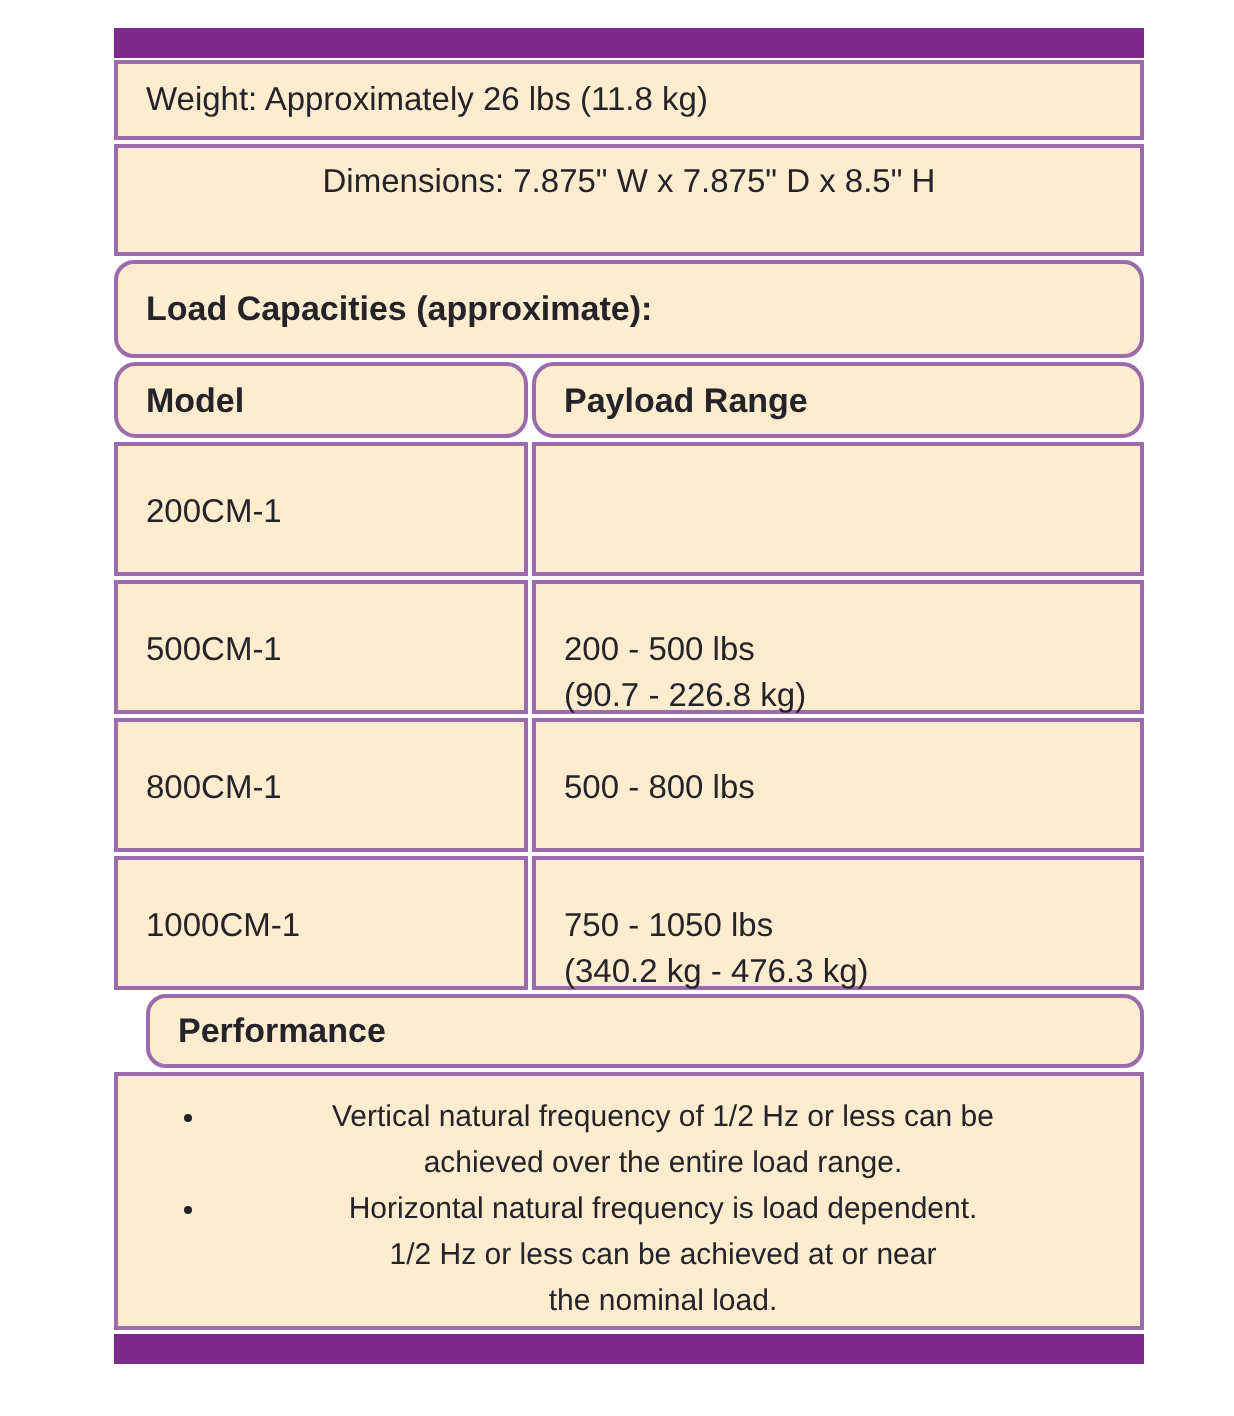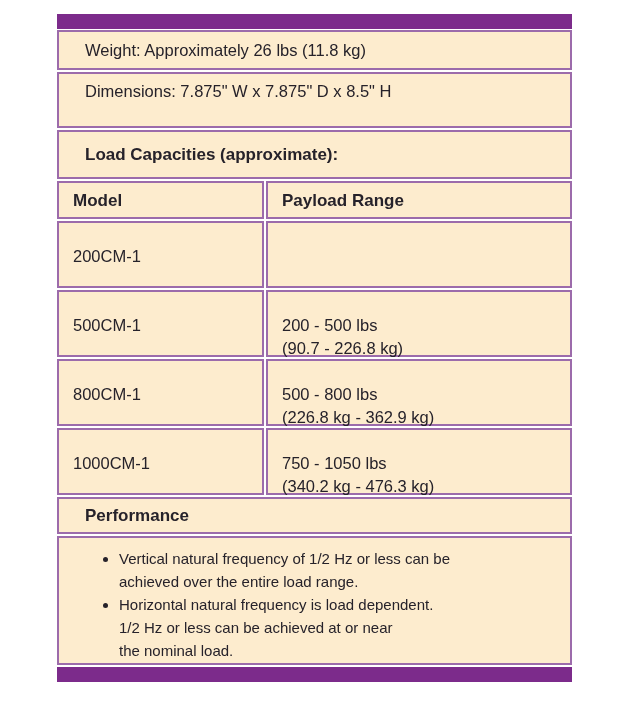--- a/index.html
+++ b/index.html
@@ -25,26 +25,27 @@
   .bar{
     width:100%;
     height:15px;
     background:var(--bar);
   }
   .bar.top{margin-bottom:1px;}
   .bar.bottom{margin-top:1px;height:15px;}
   .row{
     background:var(--bg);
     border:2px solid var(--border);
-    padding:8px 26px;
+    padding:8px 14px;
     font-size:16.5px;
     line-height:22px;
     margin-bottom:2px;
+    text-align:center;
   }
-  .row.bold{font-weight:700;font-size:17px;}
+  .row.bold{font-weight:700;font-size:17px;border-radius:10px;}
   .row-weight{height:40px;display:flex;align-items:center;}
   .row-dims{height:56px;padding-top:6px;}
   .dim2{padding-left:90px;}
   .row-load{height:49px;display:flex;align-items:center;}
   .grid{
     display:grid;
     grid-template-columns:207px 1fr;
     gap:2px;
     margin:2px 0 2px 0;
   }
@@ -52,24 +53,24 @@
     background:var(--bg);
     border:2px solid var(--border);
     padding:8px 14px;
     font-size:16.5px;
     line-height:23px;
   }
   .cell.hdr{
     height:38px;
     font-weight:700;
     font-size:17px;
-    display:flex;align-items:center;
+    display:flex;align-items:center;border-radius:11px;
   }
   .cell.data{height:67px;padding-top:22px;}
-  .row-perf{height:37px;display:flex;align-items:center;}
+  .row-perf{height:37px;display:flex;align-items:center;margin-left:16px;}
   .row-bullets{height:129px;padding-top:9px;}
   .row-bullets ul{
     list-style:disc;
     padding-left:34px;
   }
   .row-bullets li{
     white-space:pre-line;
     font-size:15px;
     line-height:23px;
   }
@@ -114,21 +115,20 @@
     <div class="cell data">
       <div>200 - 500 lbs</div>
       <div>(90.7 - 226.8 kg)</div>
     </div>
 
     <div class="cell data">
       <span>800CM-1</span>
     </div>
     <div class="cell data">
       <div>500 - 800 lbs</div>
-      <div>(226.8 kg - 362.9 kg)</div>
     </div>
 
     <div class="cell data">
       <span>1000CM-1</span>
     </div>
     <div class="cell data">
       <div>750 - 1050 lbs</div>
       <div>(340.2 kg - 476.3 kg)</div>
     </div>
 

